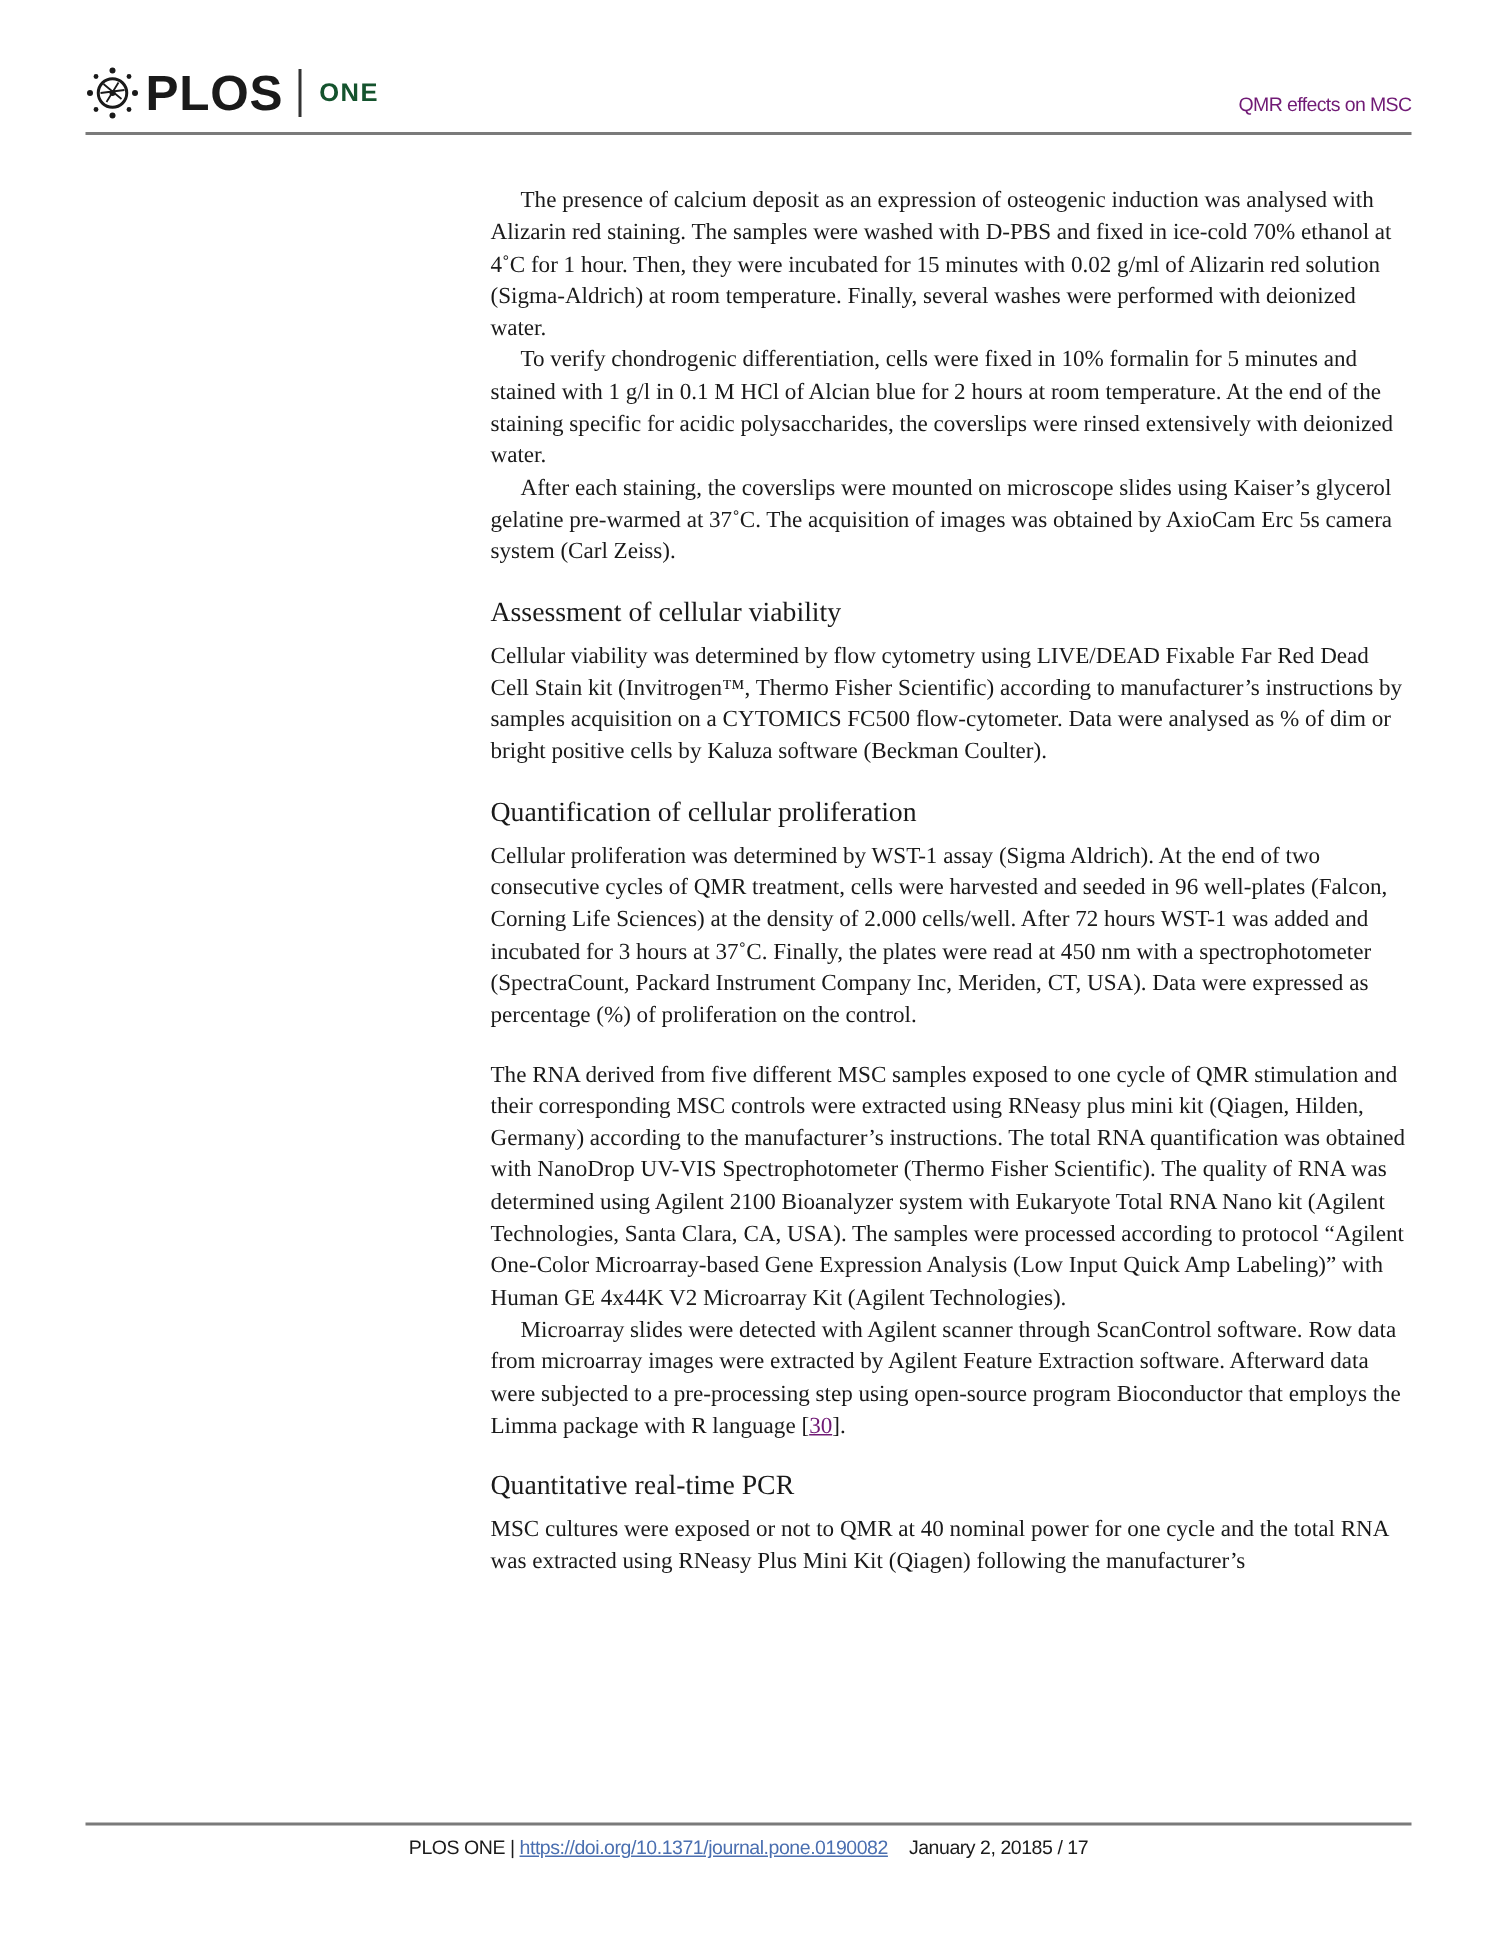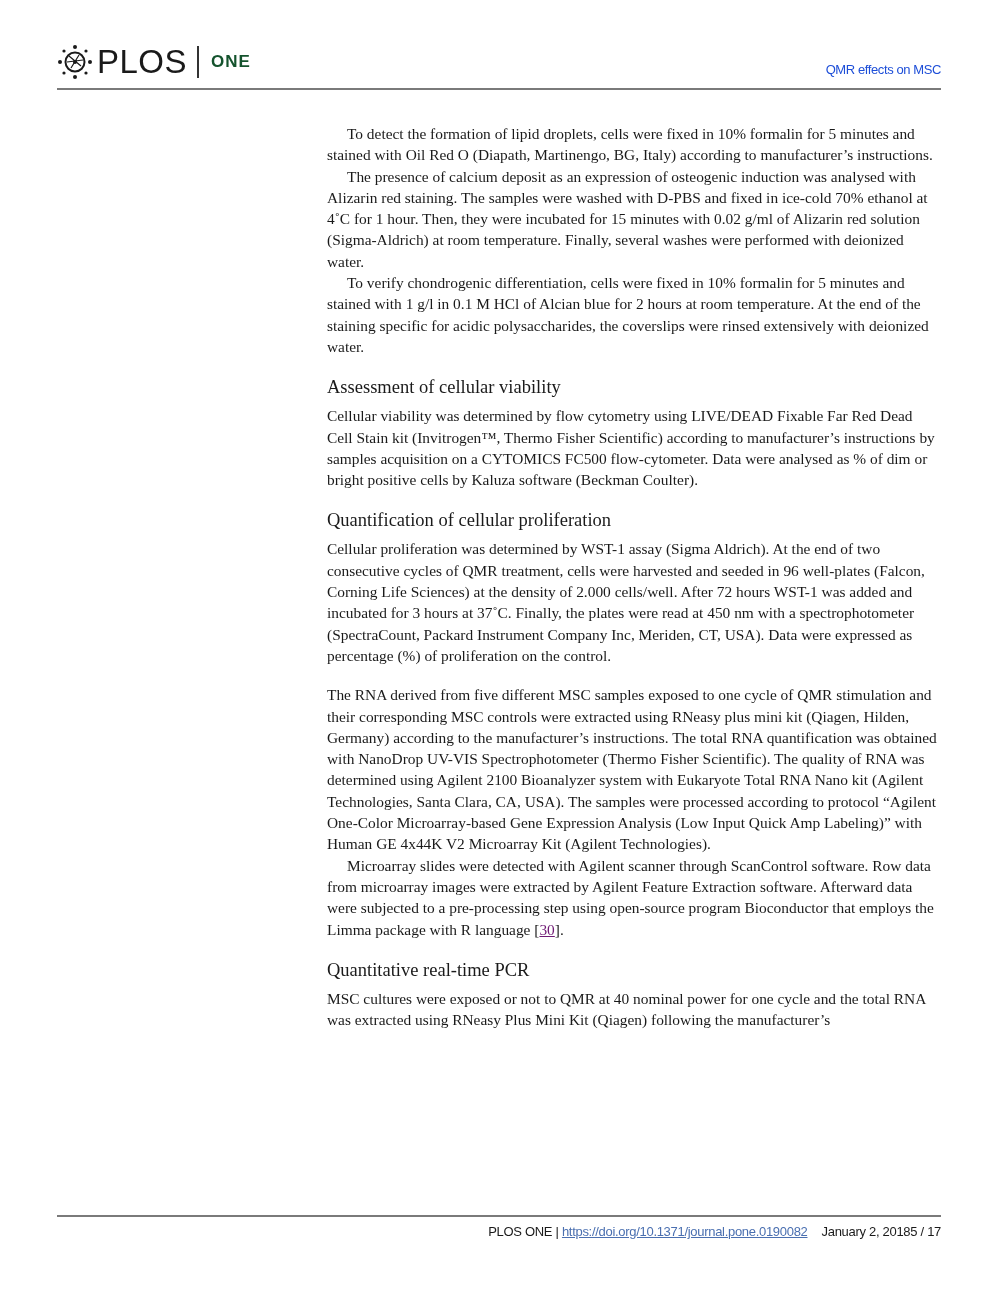--- a/index.html
+++ b/index.html
@@ -1,36 +1,36 @@
 <!DOCTYPE html>
 <html><head>
 <meta charset="utf-8">
 <style>
   html, body { margin: 0; padding: 0; background: #ffffff; }
   body { width: 1000px; height: 1294px; position: relative; overflow: hidden; }
   .header { position: absolute; left: 57px; top: 40px; width: 884px; height: 72px; }
   .logo { position: absolute; left: 0; top: 4px; display: flex; align-items: center; }
   .logo-mark { width: 36px; height: 36px; position: relative; margin-right: 4px; }
-  .logo-plos { font-family: "Liberation Sans", sans-serif; font-weight: normal; font-size: 33px; color: #1a1a1a; letter-spacing: 0.5px; line-height: 36px; }
+  .logo-plos { font-family: "Liberation Sans", sans-serif; font-weight: bold; font-size: 33px; color: #1a1a1a; letter-spacing: 0.5px; line-height: 36px; }
   .logo-sep { width: 2px; height: 32px; background: #333; margin: 0 12px 0 10px; }
   .logo-one { font-family: "Liberation Sans", sans-serif; font-size: 17px; font-weight: bold; color: #14532d; letter-spacing: 1px; line-height: 36px; }
-  .running-title { position: absolute; right: 0; top: 22px; font-family: "Liberation Sans", sans-serif; font-size: 13px; color: #1d4ed8; letter-spacing: -0.4px; }
+  .running-title { position: absolute; right: 0; top: 22px; font-family: "Liberation Sans", sans-serif; font-size: 13px; color: #701a75; letter-spacing: -0.4px; }
   .header-rule { position: absolute; left: 0; right: 0; top: 48px; height: 2px; background: #7a7a7a; }
 
   .main { position: absolute; left: 327px; top: 123px; width: 615px; font-family: "Liberation Serif", serif; font-size: 15.4px; line-height: 21.3px; color: #1a1a1a; }
   .main p { margin: 0; text-align: left; }
   .main p.indent { text-indent: 20px; }
   .main h2 { font-family: "Liberation Serif", serif; font-weight: normal; font-size: 18.5px; margin: 0; line-height: 24px; }
   .section { margin-top: 18px; }
   .section h2 { margin-bottom: 6px; }
   .ref { color: #701a75; text-decoration: underline; }
 
   .footer { position: absolute; left: 57px; top: 1215px; width: 884px; }
   .footer-rule { height: 2px; background: #7a7a7a; }
-  .footer-text { margin-top: 7px; font-family: "Liberation Sans", sans-serif; font-size: 13px; color: #1a1a1a; display: flex; justify-content: flex-end; letter-spacing: -0.3px; }
+  .footer-text { margin-top: 7px; font-family: "Liberation Sans", sans-serif; font-size: 13px; color: #1a1a1a; display: flex; justify-content: center; letter-spacing: -0.3px; }
   .footer-link { color: #4a6fb0; text-decoration: underline; }
 </style>
 </head>
 <body>
 
 <div class="header">
   <div class="logo">
     <div class="logo-mark">
       <svg width="36" height="36" viewBox="0 0 36 36">
         <circle cx="18" cy="18" r="9.5" fill="none" stroke="#1a1a1a" stroke-width="2"></circle>
@@ -48,23 +48,23 @@
     </div>
     <span class="logo-plos">PLOS</span>
     <span class="logo-sep"></span>
     <span class="logo-one">ONE</span>
   </div>
   <div class="running-title">QMR effects on MSC</div>
   <div class="header-rule"></div>
 </div>
 
 <div class="main">
-  <p class="indent">To detect the formation of lipid droplets, cells were fixed in 10% formalin for 5 minutes and stained with Oil Red O (Diapath, Martinengo, BG, Italy) according to manufacturer’s instructions.</p>
   <p class="indent">The presence of calcium deposit as an expression of osteogenic induction was analysed with Alizarin red staining. The samples were washed with D-PBS and fixed in ice-cold 70% ethanol at 4˚C for 1 hour. Then, they were incubated for 15 minutes with 0.02 g/ml of Alizarin red solution (Sigma-Aldrich) at room temperature. Finally, several washes were performed with deionized water.</p>
   <p class="indent">To verify chondrogenic differentiation, cells were fixed in 10% formalin for 5 minutes and stained with 1 g/l in 0.1 M HCl of Alcian blue for 2 hours at room temperature. At the end of the staining specific for acidic polysaccharides, the coverslips were rinsed extensively with deionized water.</p>
+  <p class="indent">After each staining, the coverslips were mounted on microscope slides using Kaiser’s glycerol gelatine pre-warmed at 37˚C. The acquisition of images was obtained by AxioCam Erc 5s camera system (Carl Zeiss).</p>
 
   <div class="section">
     <h2>Assessment of cellular viability</h2>
     <p>Cellular viability was determined by flow cytometry using LIVE/DEAD Fixable Far Red Dead Cell Stain kit (Invitrogen™, Thermo Fisher Scientific) according to manufacturer’s instructions by samples acquisition on a CYTOMICS FC500 flow-cytometer. Data were analysed as % of dim or bright positive cells by Kaluza software (Beckman Coulter).</p>
   </div>
 
   <div class="section">
     <h2>Quantification of cellular proliferation</h2>
     <p>Cellular proliferation was determined by WST-1 assay (Sigma Aldrich). At the end of two consecutive cycles of QMR treatment, cells were harvested and seeded in 96 well-plates (Falcon, Corning Life Sciences) at the density of 2.000 cells/well. After 72 hours WST-1 was added and incubated for 3 hours at 37˚C. Finally, the plates were read at 450 nm with a spectrophotometer (SpectraCount, Packard Instrument Company Inc, Meriden, CT, USA). Data were expressed as percentage (%) of proliferation on the control.</p>
   </div>

